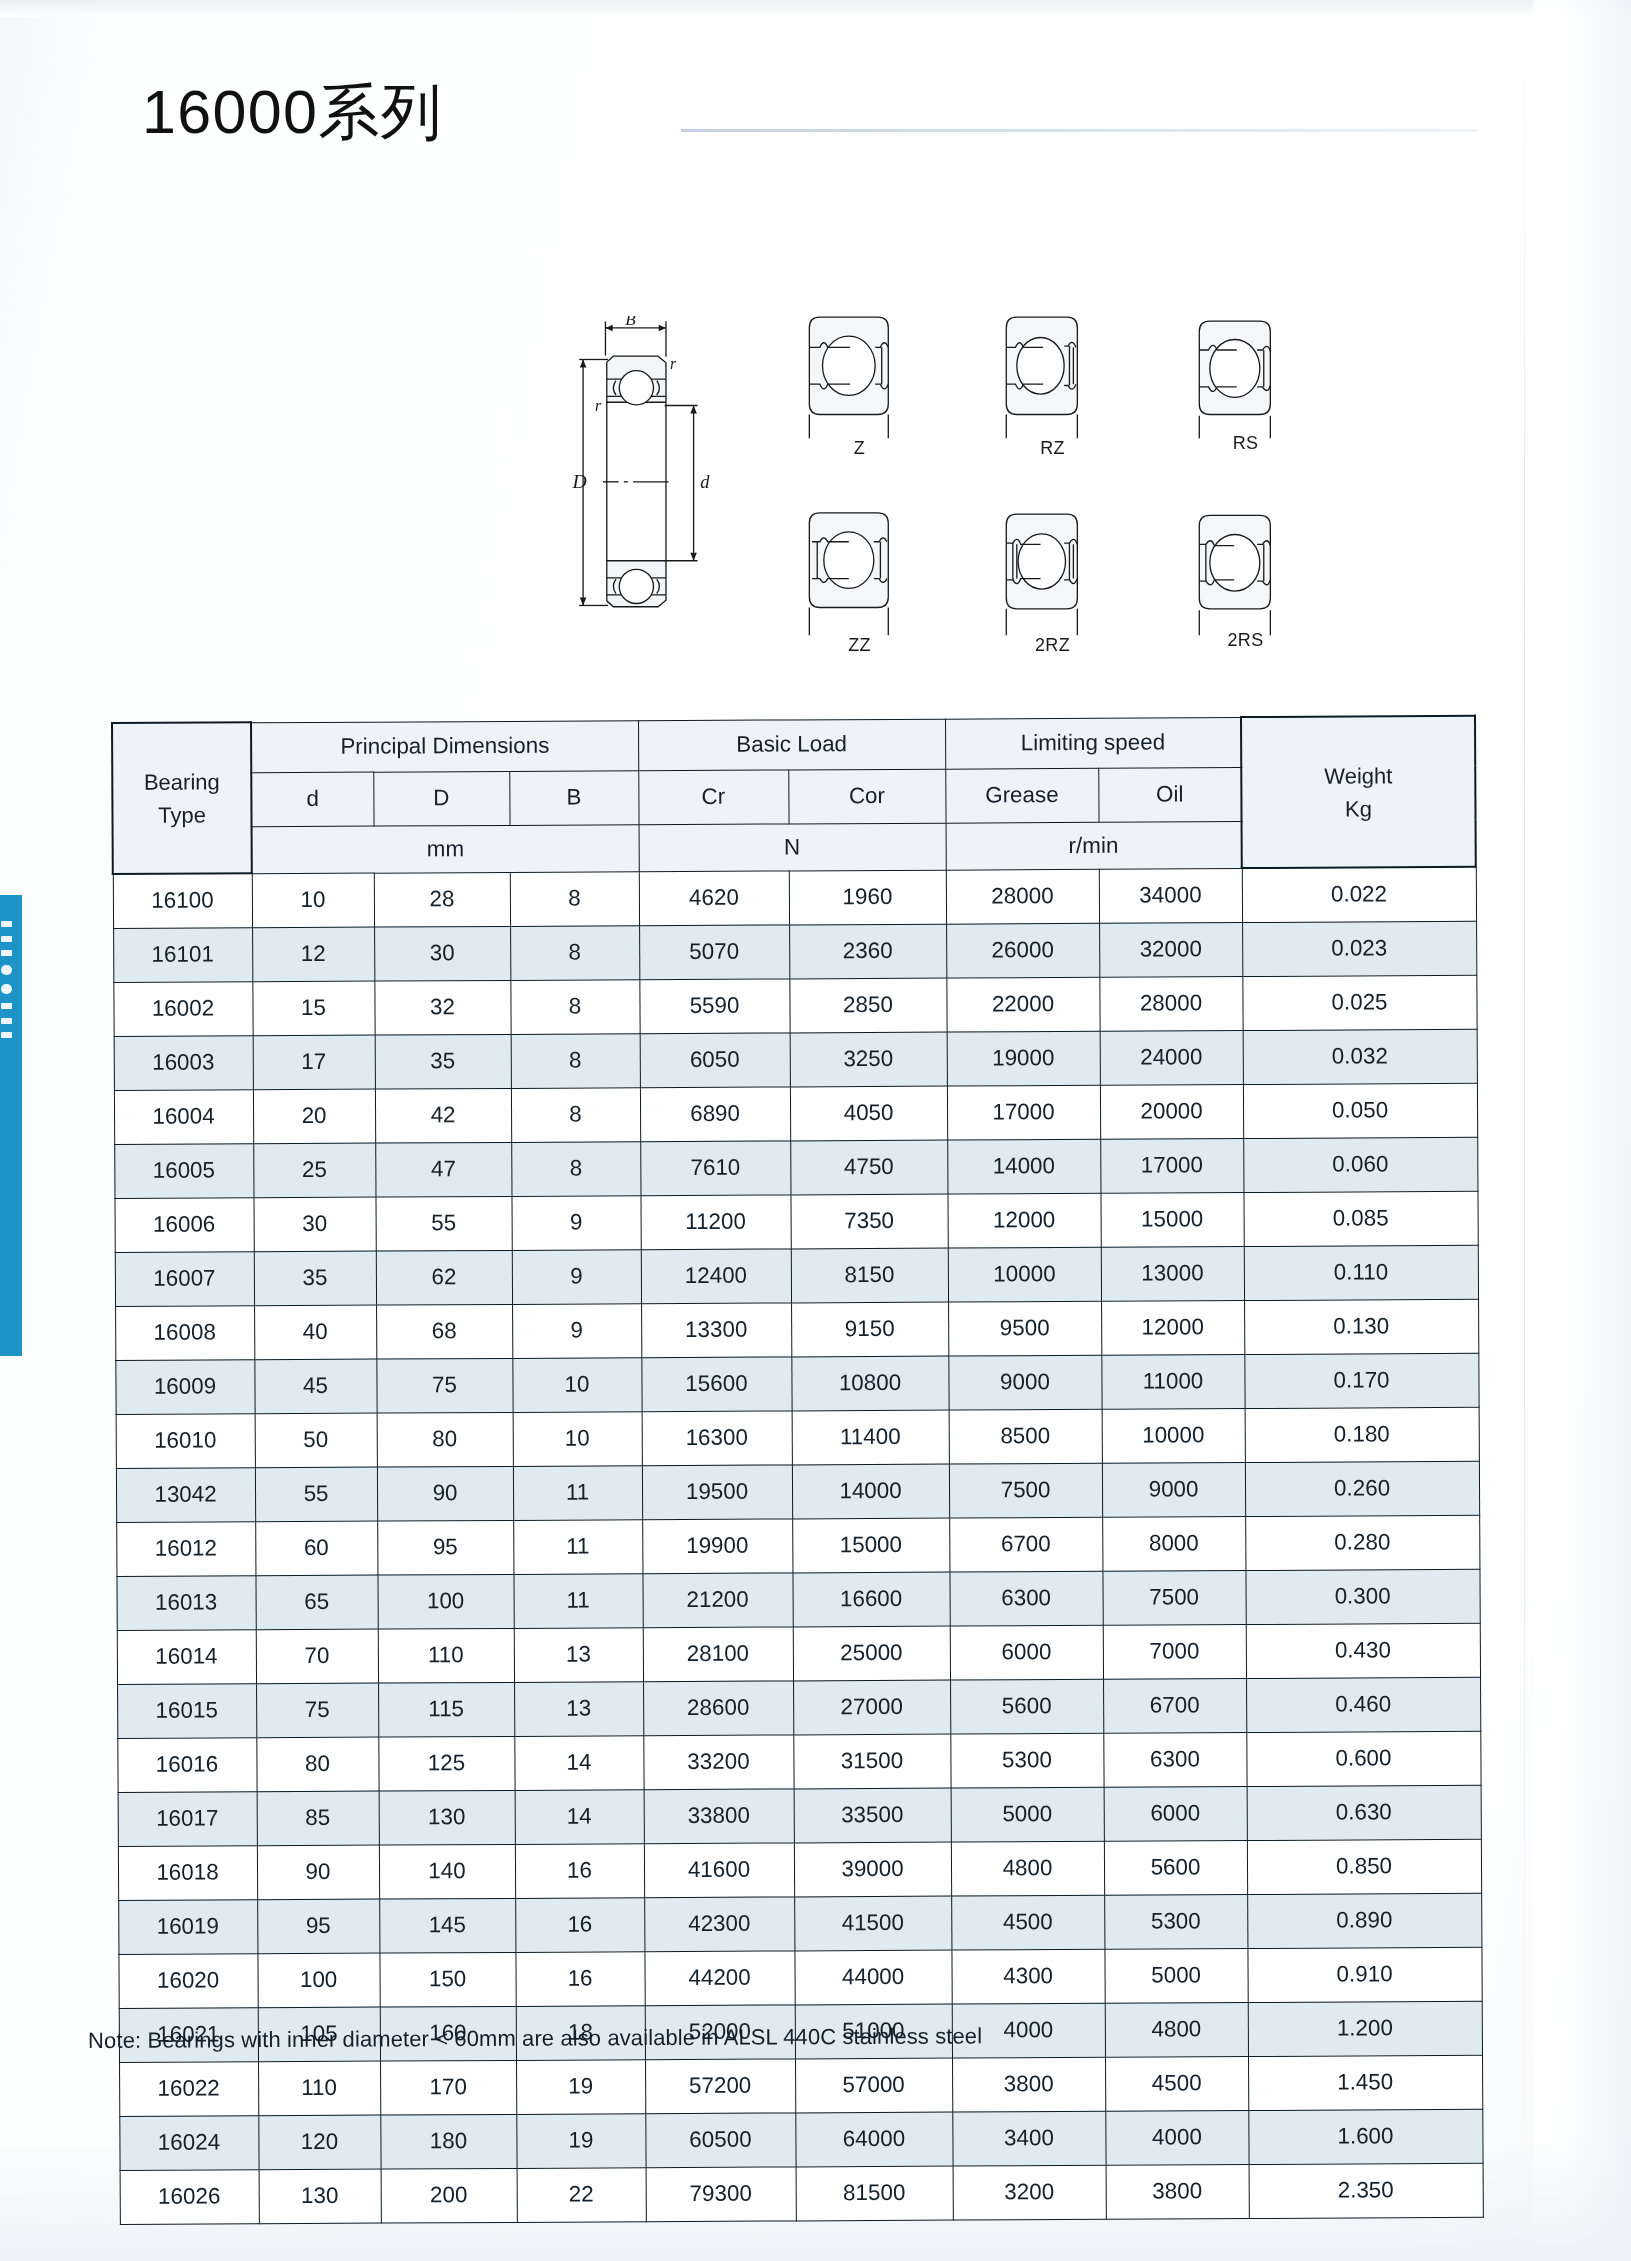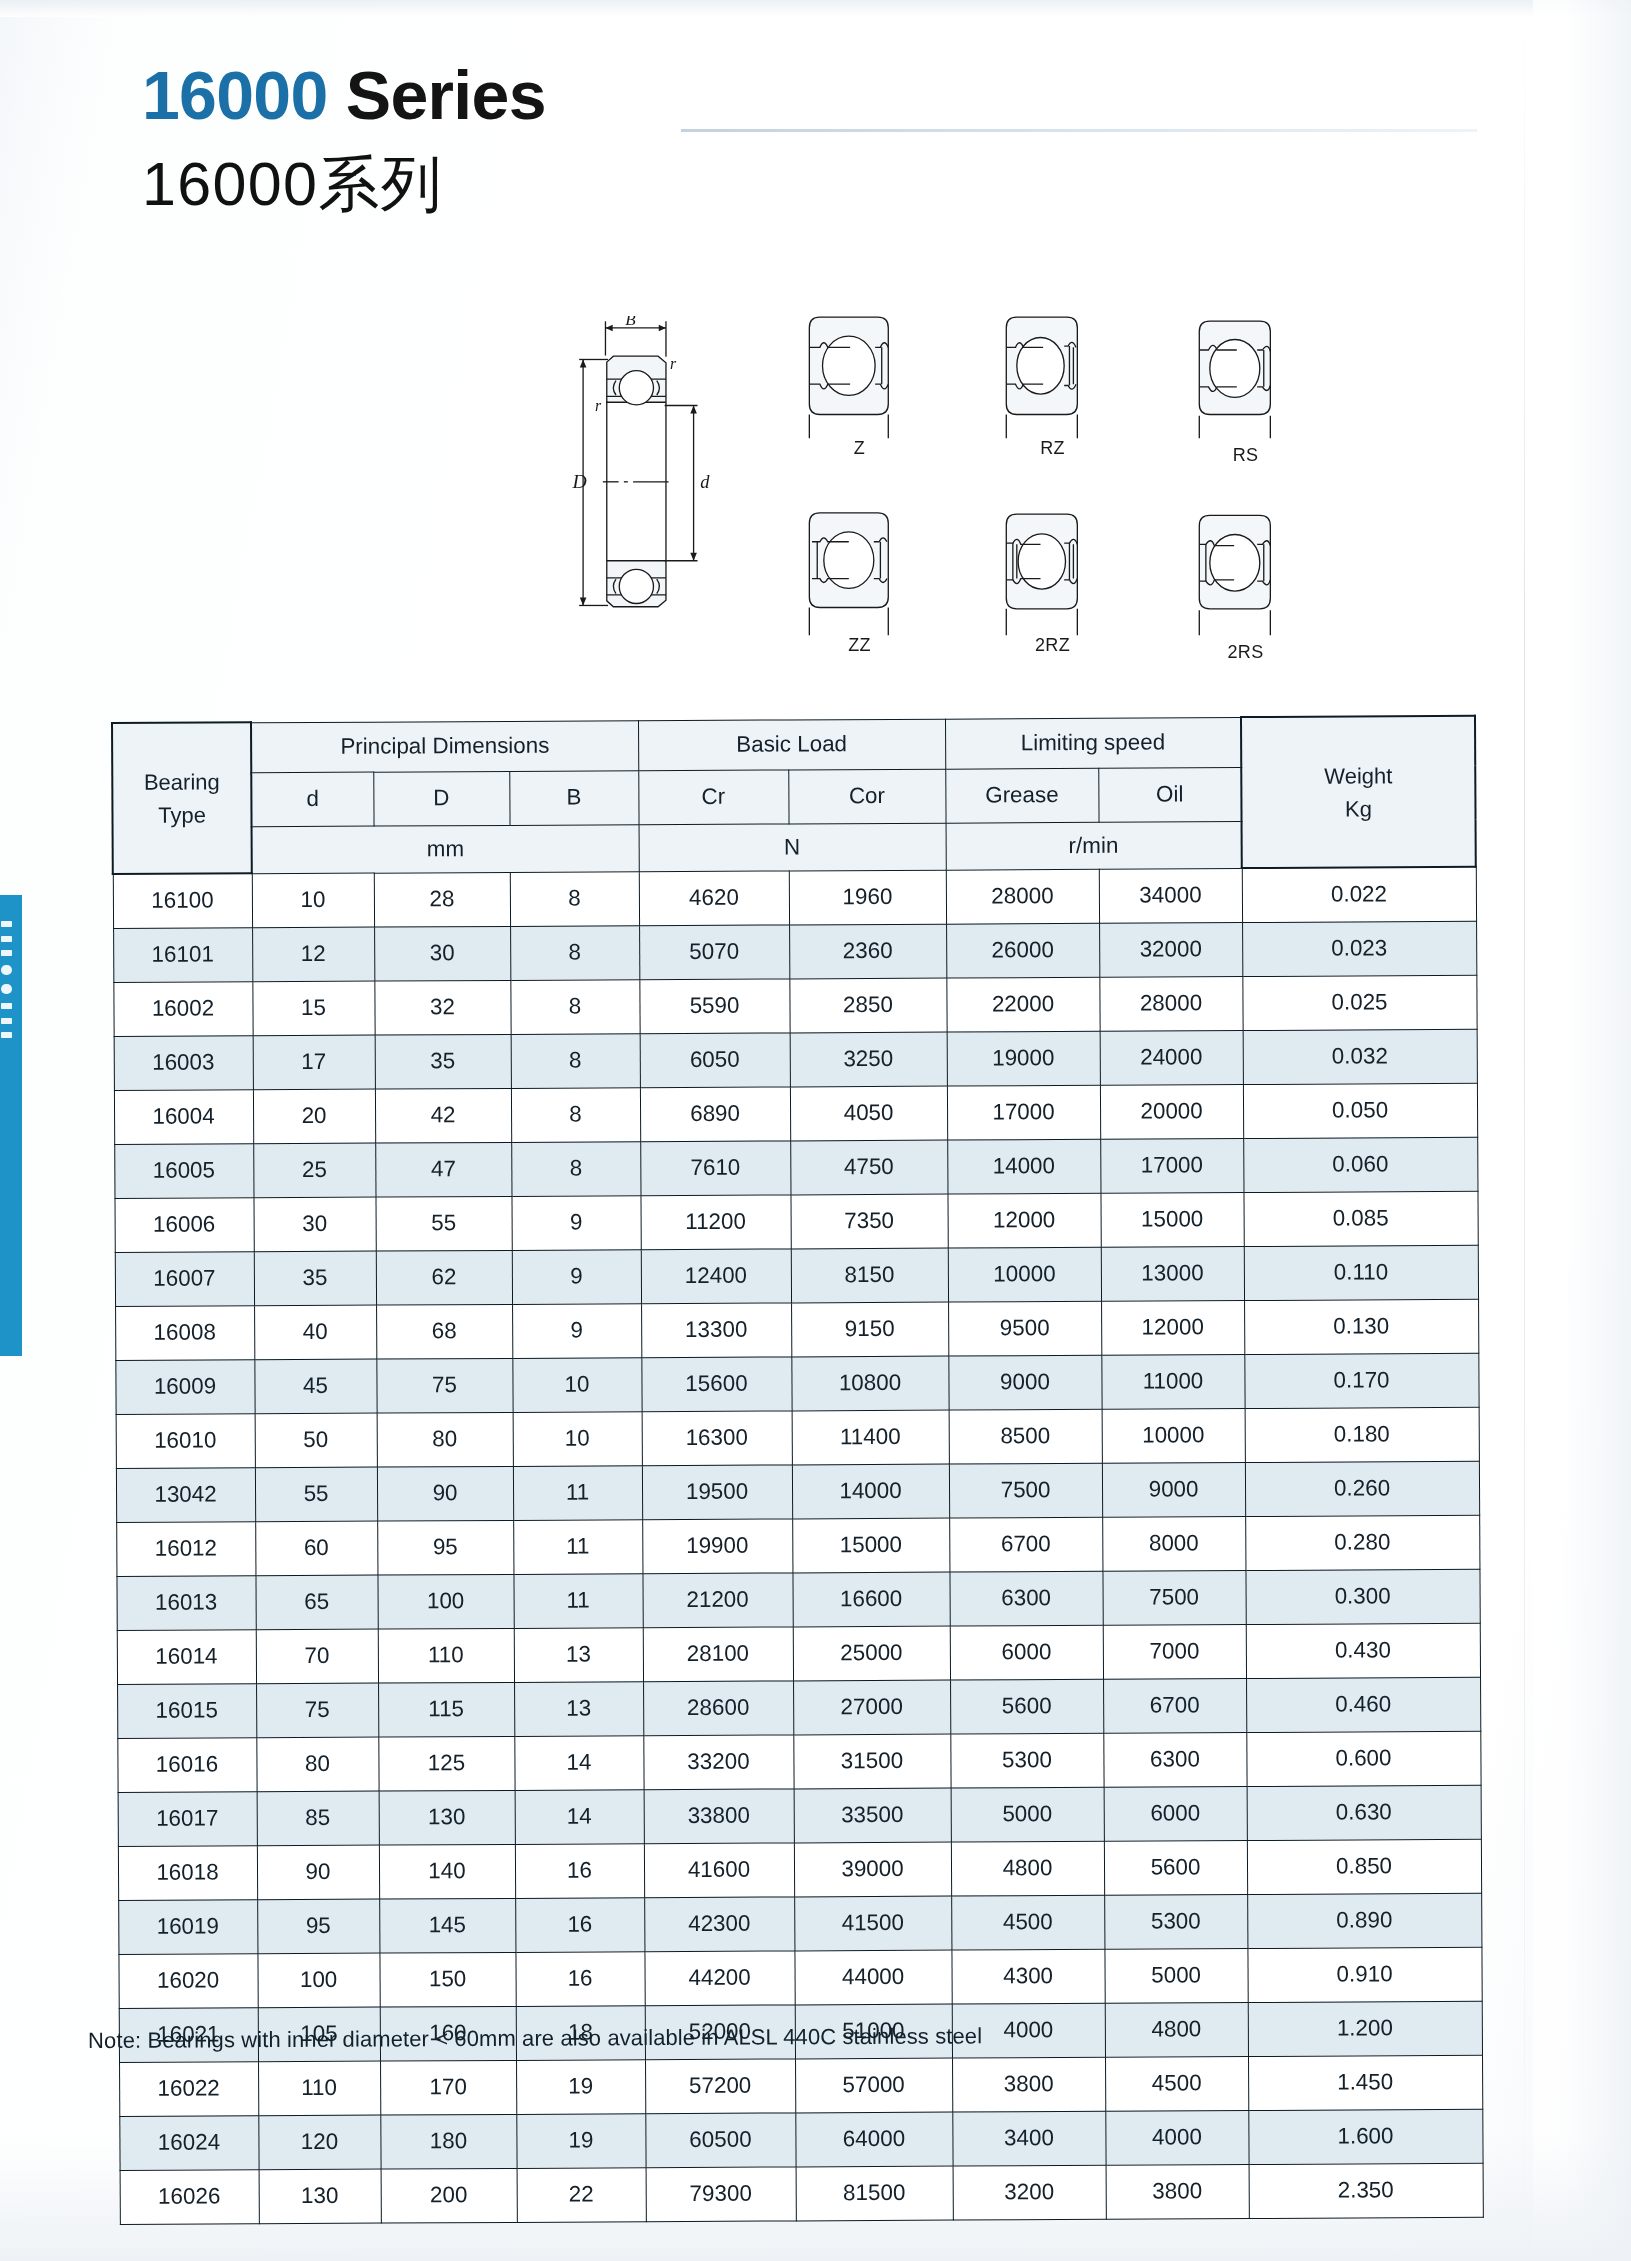--- a/index.html
+++ b/index.html
@@ -47,21 +47,21 @@
   .diagrams{position:absolute;left:566px;top:309px;width:776px;height:368px;}
   .xsec{position:absolute;left:0px;top:6.6px;width:171px;height:329px;}
   .variants{position:absolute;left:197px;top:0px;width:579px;height:368px;}
   .vrow{position:absolute;left:0;width:579px;height:178px;display:flex;}
   .vrow.r1{top:0;}
   .vrow.r2{top:197px;}
   .vcell{width:193px;position:relative;}
   .vcell svg{position:absolute;left:50%;transform:translateX(-50%);top:0;}
   .vlabel{position:absolute;top:129px;left:0;width:100%;text-align:center;
     font-size:18px;color:#1a1a1a;letter-spacing:0.3px;}
-  .vcell.c2 .vlabel{top:136px;}
+  .vcell.c2 .vlabel{top:124px;}
 
   
   .tbl{position:absolute;left:111px;top:722px;width:1363px;
     border-collapse:collapse;table-layout:fixed;
     transform:rotate(-0.30deg);transform-origin:left top;}
   .tbl td,.tbl th{border:1.3px solid #0d1b24;padding:0;
     font-weight:normal;color:#14202a;text-align:center;vertical-align:middle;}
   .tbl td{font-size:22.4px;}
   .tbl thead td,.tbl thead th{background:#eef3f7;}
   .tbl .outer{border-width:2px;}
@@ -107,21 +107,20 @@
         <i class="dot"></i>
         <i class="dot"></i>
         <i></i>
         <i></i>
         <i></i>
     </div>
   </div>
 
   <div class="title-rule"></div>
   <div class="title-wrap">
-    <div class="title-en"><span class="num">16000</span><span class="word">&nbsp;</span><span class="word">Series</span></div>
     <div class="title-cn">16000系列</div>
   </div>
 
   <div class="diagrams">
 
     <div class="xsec">
       <svg width="171" height="329" viewBox="0 0 260 500">
         <g fill="none" stroke="#1a1a1a" stroke-width="2">
 
           <line x1="60" y1="18" x2="152" y2="18"></line>

